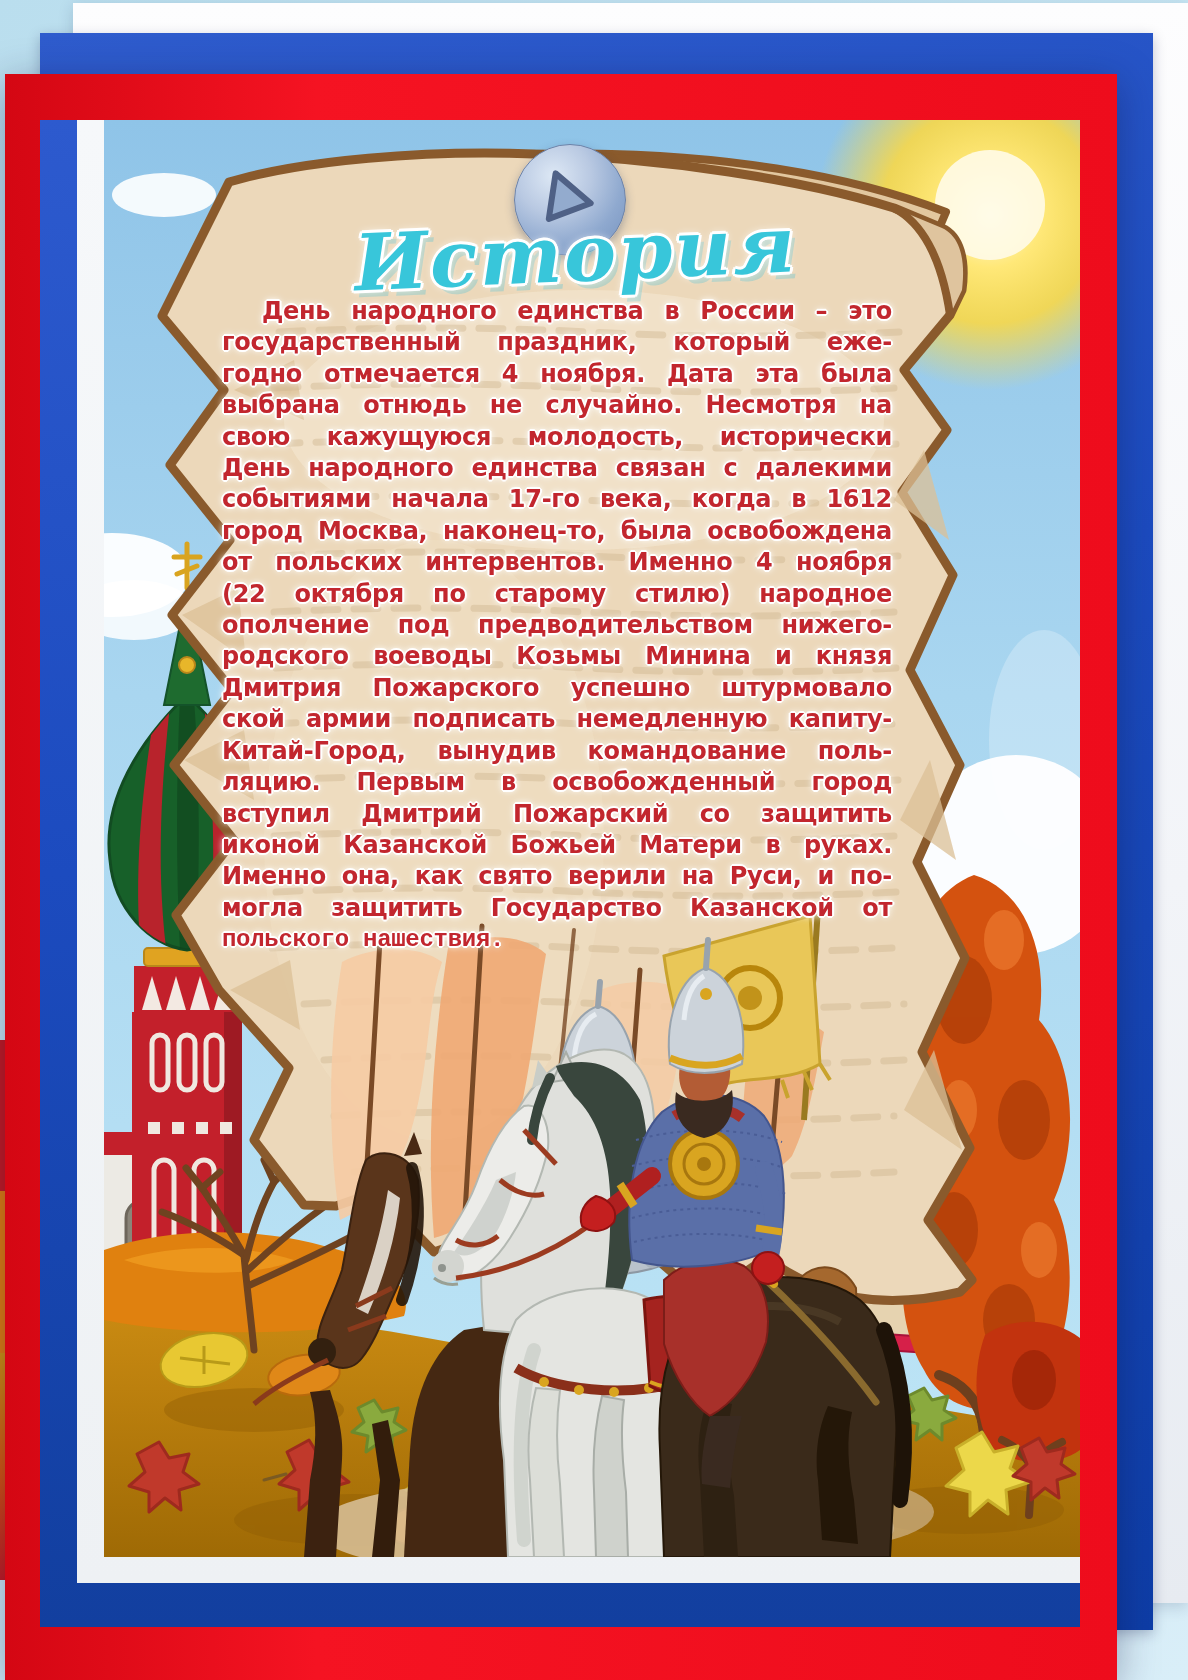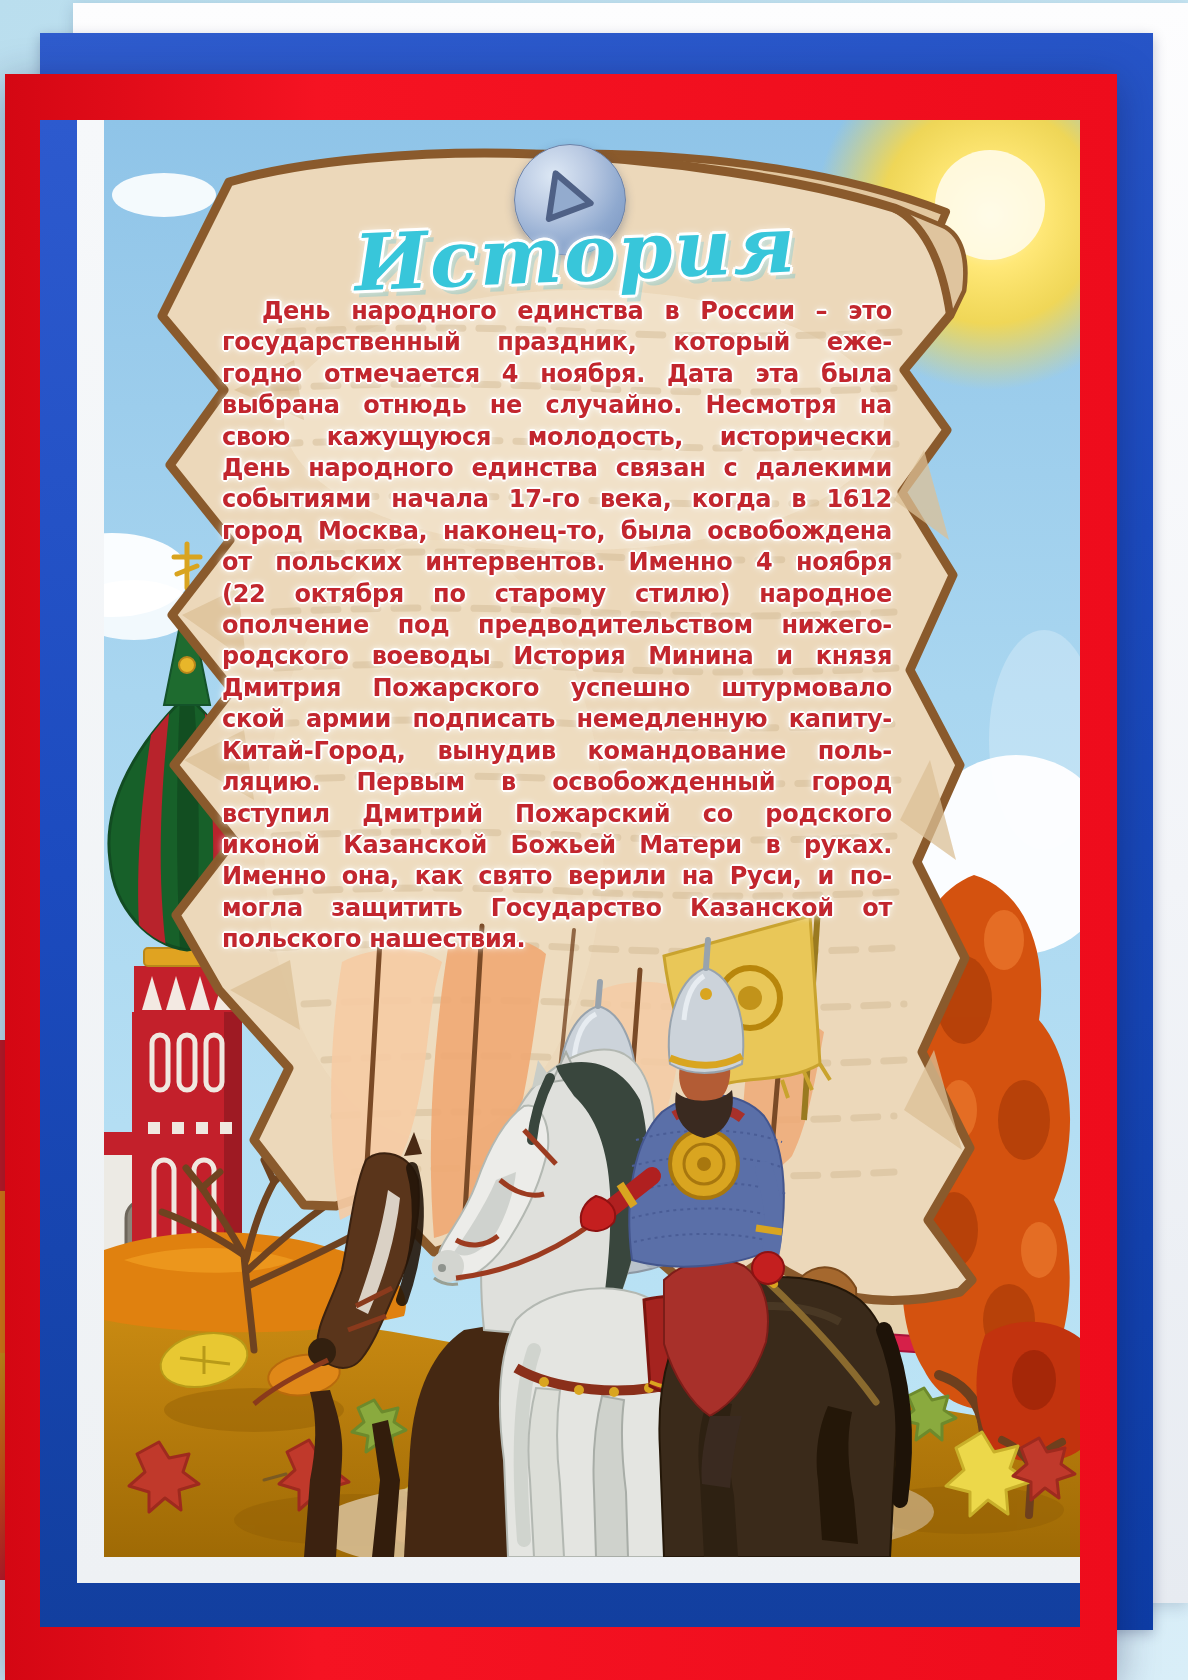--- a/index.html
+++ b/index.html
@@ -39,21 +39,21 @@
       -2px -2px 0 #fff,2px 2px 0 #fff,-2px 2px 0 #fff,2px -2px 0 #fff,
       0 0 10px #ffffff,5px 7px 0 rgba(90,195,210,.35);}
   
   .article{position:absolute;left:118px;top:176px;width:670px;
     font-weight:bold;font-size:24px;line-height:31.4px;color:#c2262e;letter-spacing:-.3px;
     text-shadow:-2px 0 0 #fff,2px 0 0 #fff,0 -2px 0 #fff,0 2px 0 #fff,
       -1px -1px 0 #fff,1px 1px 0 #fff,-1px 1px 0 #fff,1px -1px 0 #fff,
       0 0 6px #fff,0 0 10px rgba(255,255,255,.9);}
   .tline{text-align:justify;text-align-last:justify;white-space:nowrap;}
   .tline.first{text-indent:40px;}
-  .tline.last{text-align-last:left;}
+  .tline.last{text-align-last:left;font-family:Liberation Mono, monospace;}
 </style>
 </head>
 <body>
 
 <div class="stage">
   <div class="sheet-white"></div>
   <div class="sheet-blue"></div>
   <div class="sheet-sliver"></div>
 
   <div class="poster">
@@ -427,26 +427,26 @@
               <div class="tline">государственный праздник, который еже-</div>
               <div class="tline">годно отмечается 4 ноября. Дата эта была</div>
               <div class="tline">выбрана отнюдь не случайно. Несмотря на</div>
               <div class="tline">свою кажущуюся молодость, исторически</div>
               <div class="tline">День народного единства связан с далекими</div>
               <div class="tline">событиями начала 17-го века, когда в 1612</div>
               <div class="tline">город Москва, наконец-то, была освобождена</div>
               <div class="tline">от польских интервентов. Именно 4 ноября</div>
               <div class="tline">(22 октября по старому стилю) народное</div>
               <div class="tline">ополчение под предводительством нижего-</div>
-              <div class="tline">родского воеводы История Минина и князя</div>
+              <div class="tline">родского воеводы Козьмы Минина и князя</div>
               <div class="tline">Дмитрия Пожарского успешно штурмовало</div>
               <div class="tline">ской армии подписать немедленную капиту-</div>
               <div class="tline">Китай-Город, вынудив командование поль-</div>
               <div class="tline">ляцию. Первым в освобожденный город</div>
-              <div class="tline">вступил Дмитрий Пожарский со родского</div>
+              <div class="tline">вступил Дмитрий Пожарский со защитить</div>
               <div class="tline">иконой Казанской Божьей Матери в руках.</div>
               <div class="tline">Именно она, как свято верили на Руси, и по-</div>
               <div class="tline">могла защитить Государство Казанской от</div>
               <div class="tline last">польского нашествия.</div>
             </div>
 
         </div>
       </div>
     </div>
   </div>

